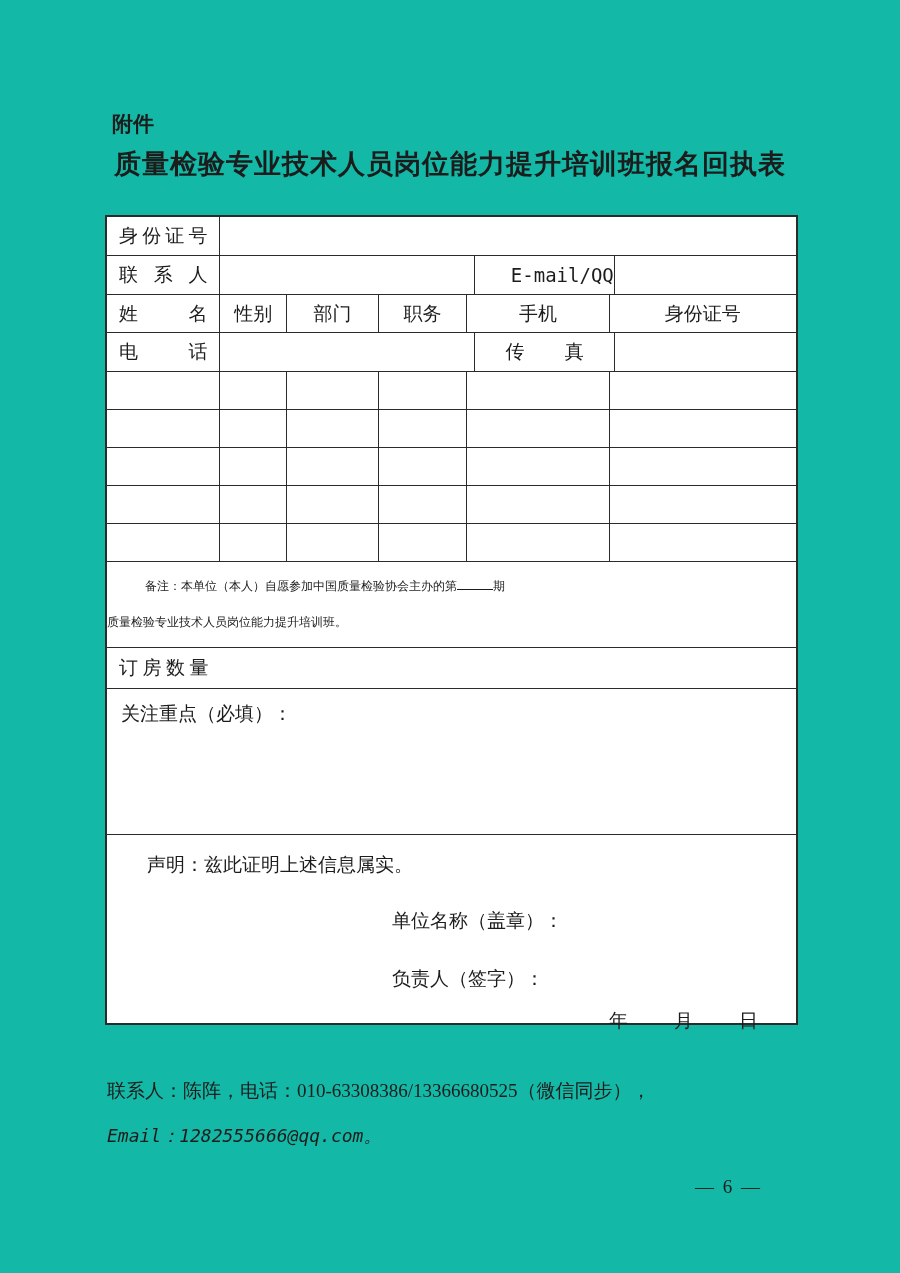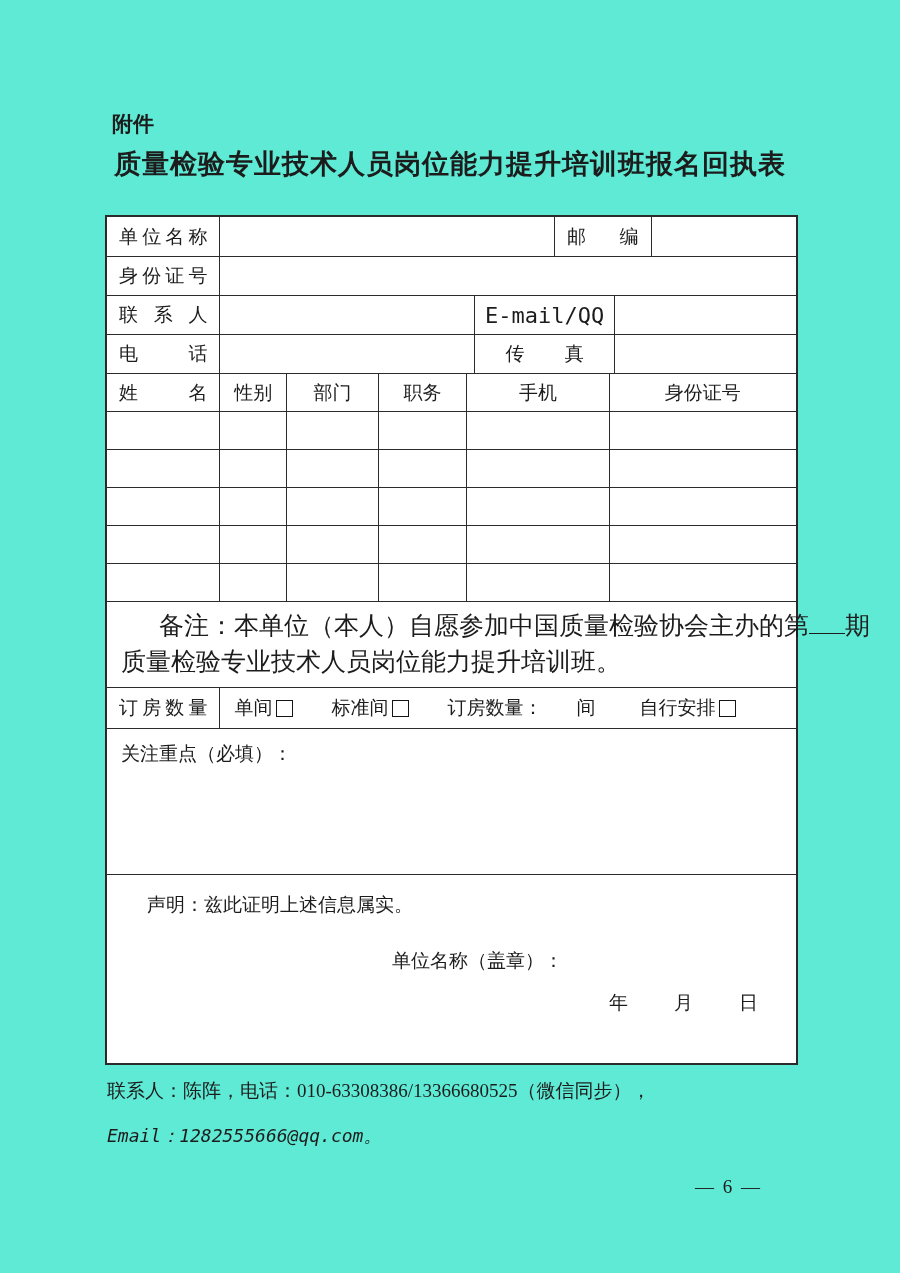--- a/index.html
+++ b/index.html
@@ -1,17 +1,17 @@
 <!DOCTYPE html>
 <html><head>
 <meta charset="utf-8">
 <style>
   html,body{margin:0;padding:0;background:#ffffff;}
   .page{
-    position:relative;width:900px;height:1273px;background:#5eead4;
+    position:relative;width:900px;height:1273px;background:#14b8a6;
     font-family:"Liberation Serif","DejaVu Serif",serif;color:#1c1c1c;overflow:hidden;
   }
   .attachment{
     position:absolute;left:112px;top:110px;font-size:21px;font-weight:600;
     font-family:"DejaVu Sans","Liberation Sans",sans-serif;
   }
   .title{
     position:absolute;left:0;top:146px;width:100%;margin:0;text-align:center;
     font-size:27px;font-weight:700;font-family:"DejaVu Sans","Liberation Sans",sans-serif;
     letter-spacing:1px;
@@ -26,38 +26,38 @@
   .row > div{border-right:1.6px solid #2b2b2b;box-sizing:border-box;display:flex;align-items:center;}
   .row > div:last-child{border-right:none;}
   .h40{height:40px}.h39{height:39px}.h38{height:38px}
   .h-remark{height:86px}.h-accom{height:41px}.h-focus{height:146px}.h-decl{height:188px}
   .lbl{
     display:block;width:100%;padding:0 12px;font-size:19px;
     text-align:justify;text-align-last:justify;
   }
   .lbl-center{display:block;width:100%;text-align:center;font-size:19px;}
   .lbl-fax{padding:0 30px;}
-  .mono{font-family:"DejaVu Sans Mono","Liberation Mono",monospace;font-size:22px;}
+  .mono{font-family:"DejaVu Sans Mono","Liberation Mono",monospace;font-size:19px;text-align:right;}
   
   .w-label{width:16.47%;}
   .r1-value{width:48.55%;}
   .r1-post{width:14.02%;}
   .r1-postval{flex:1;}
   .r2-value{flex:1;}
   .r3-value{width:37.0%;}
   .r3-key{width:20.23%;}
   .r3-keyval{flex:1;}
   .c-name{width:16.47%;}
   .c-sex{width:9.68%;}
   .c-dept{width:13.29%;}
   .c-duty{width:12.86%;}
   .c-mobile{width:20.66%;}
   .c-id{flex:1;}
   
-  .remark-cell{flex:1;display:block !important;padding:6px 14px 0 14px;font-size:25px;line-height:36px;}
+  .remark-cell{flex:1;display:block !important;padding:6px 14px 0 0;font-size:12px;line-height:36px;}
   .remark-l1{margin:0;text-indent:38px;white-space:nowrap;}
   .remark-l2{margin:0;}
   .blank-underline{display:inline-block;width:36px;border-bottom:1.6px solid #1c1c1c;height:1em;}
   
   .accom-cell{flex:1;padding-left:14px;font-size:19px;gap:0;}
   .accom-cell .opt{display:flex;align-items:center;}
   .checkbox{
     display:inline-block;width:15px;height:15px;border:1.8px solid #141414;
     margin-left:4px;background:#fff;
   }
@@ -79,79 +79,69 @@
 </head>
 <body>
 
 <div class="page">
 
   <div class="attachment">附件</div>
   <h1 class="title">质量检验专业技术人员岗位能力提升培训班报名回执表</h1>
 
   <div class="form">
 
-    <div class="row h40">
-      <div class="w-label">
-          <span class="lbl">单位名称</span>
-        </div>
-      <div class="r1-value"></div>
-      <div class="r1-post">
-          <span class="lbl">邮编</span>
-        </div>
-      <div class="r1-postval"></div>
-    </div>
 
     <div class="row h39">
       <div class="w-label">
           <span class="lbl">身份证号</span>
         </div>
       <div class="r2-value"></div>
     </div>
 
     <div class="row h39">
       <div class="w-label">
           <span class="lbl">联系人</span>
         </div>
       <div class="r3-value"></div>
       <div class="r3-key">
           <span class="lbl-center mono">E-mail/QQ</span>
         </div>
       <div class="r3-keyval"></div>
     </div>
 
+    <div class="row h38">
+      <div class="c-name">
+          <span class="lbl">姓名</span>
+        </div>
+      <div class="c-sex">
+          <span class="lbl-center">性别</span>
+        </div>
+      <div class="c-dept">
+          <span class="lbl-center">部门</span>
+        </div>
+      <div class="c-duty">
+          <span class="lbl-center">职务</span>
+        </div>
+      <div class="c-mobile">
+          <span class="lbl-center">手机</span>
+        </div>
+      <div class="c-id">
+          <span class="lbl-center">身份证号</span>
+        </div>
+    </div>
+
     <div class="row h39">
       <div class="w-label">
           <span class="lbl">电话</span>
         </div>
       <div class="r3-value"></div>
       <div class="r3-key">
           <span class="lbl lbl-fax">传真</span>
         </div>
       <div class="r3-keyval"></div>
-    </div>
-
-    <div class="row h38">
-      <div class="c-name">
-          <span class="lbl">姓名</span>
-        </div>
-      <div class="c-sex">
-          <span class="lbl-center">性别</span>
-        </div>
-      <div class="c-dept">
-          <span class="lbl-center">部门</span>
-        </div>
-      <div class="c-duty">
-          <span class="lbl-center">职务</span>
-        </div>
-      <div class="c-mobile">
-          <span class="lbl-center">手机</span>
-        </div>
-      <div class="c-id">
-          <span class="lbl-center">身份证号</span>
-        </div>
     </div>
 
     <div>
         <div class="row h38">
           <div class="c-name"></div>
           <div class="c-sex"></div>
           <div class="c-dept"></div>
           <div class="c-duty"></div>
           <div class="c-mobile"></div>
           <div class="c-id"></div>
@@ -194,54 +184,33 @@
       <div class="remark-cell">
         <p class="remark-l1"><span>备注：本单位（本人）自愿参加中国质量检验协会主办的第</span><span class="blank-underline"></span><span>期</span></p>
         <p class="remark-l2">质量检验专业技术人员岗位能力提升培训班。</p>
       </div>
     </div>
 
     <div class="row h-accom">
       <div class="w-label">
           <span class="lbl">订房数量</span>
         </div>
-      <div class="accom-cell">
-        <span class="opt">
-            <span>单间</span>
-            <span class="checkbox"></span>
-          </span>
-        <span class="gap38"></span>
-        <span class="opt">
-            <span>标准间</span>
-            <span class="checkbox"></span>
-          </span>
-        <span class="gap38"></span>
-        <span class="opt">
-            <span>订房数量：</span>
-            <span class="gap28"></span>
-            <span>间</span>
-          </span>
-        <span class="gap44"></span>
-        <span class="opt">
-            <span>自行安排</span>
-            <span class="checkbox"></span>
-          </span>
-      </div>
     </div>
 
     <div class="row h-focus">
       <div class="focus-cell">
         <span>关注重点（必填）：</span>
       </div>
     </div>
 
     <div class="row h-decl">
       <div class="decl-cell">
         <p class="decl-statement">声明：兹此证明上述信息属实。</p>
         <p class="decl-seal">单位名称（盖章）：</p>
+        <p class="decl-sign">负责人（签字）：</p>
         <div class="decl-date">
           <span>年</span>
           <span>月</span>
           <span>日</span>
         </div>
       </div>
     </div>
 
   </div>
 

